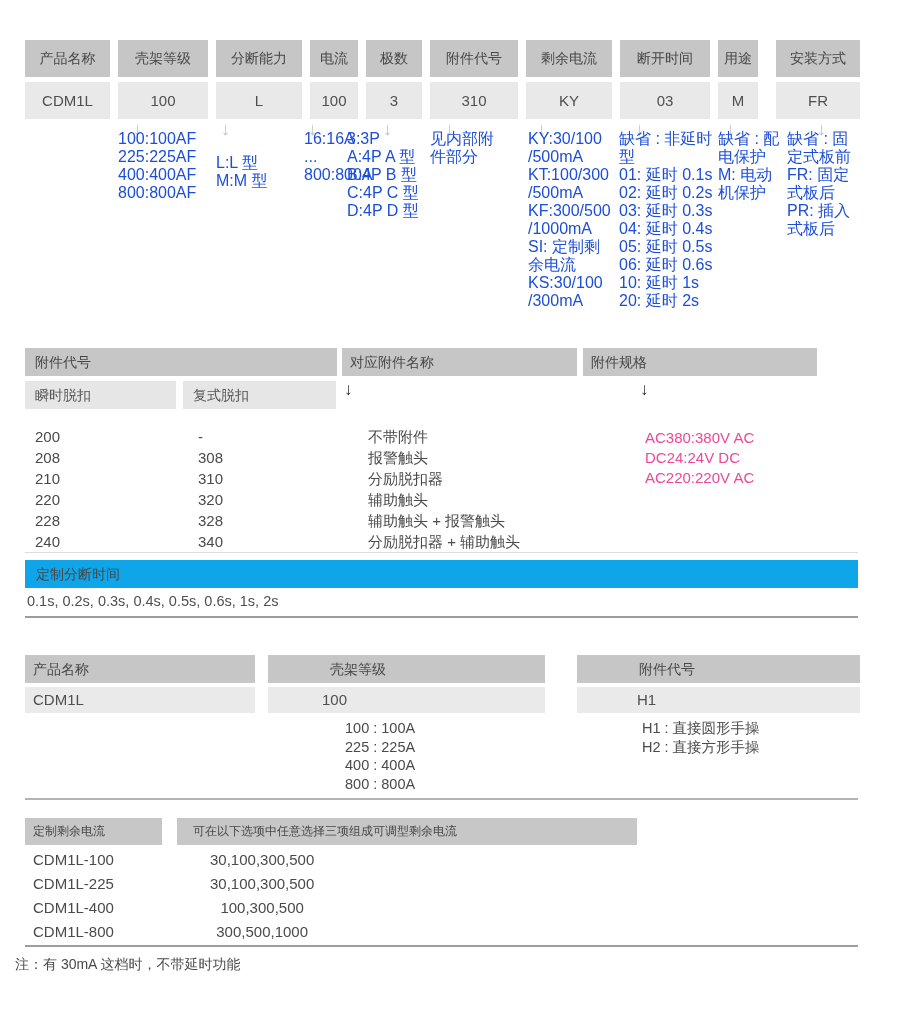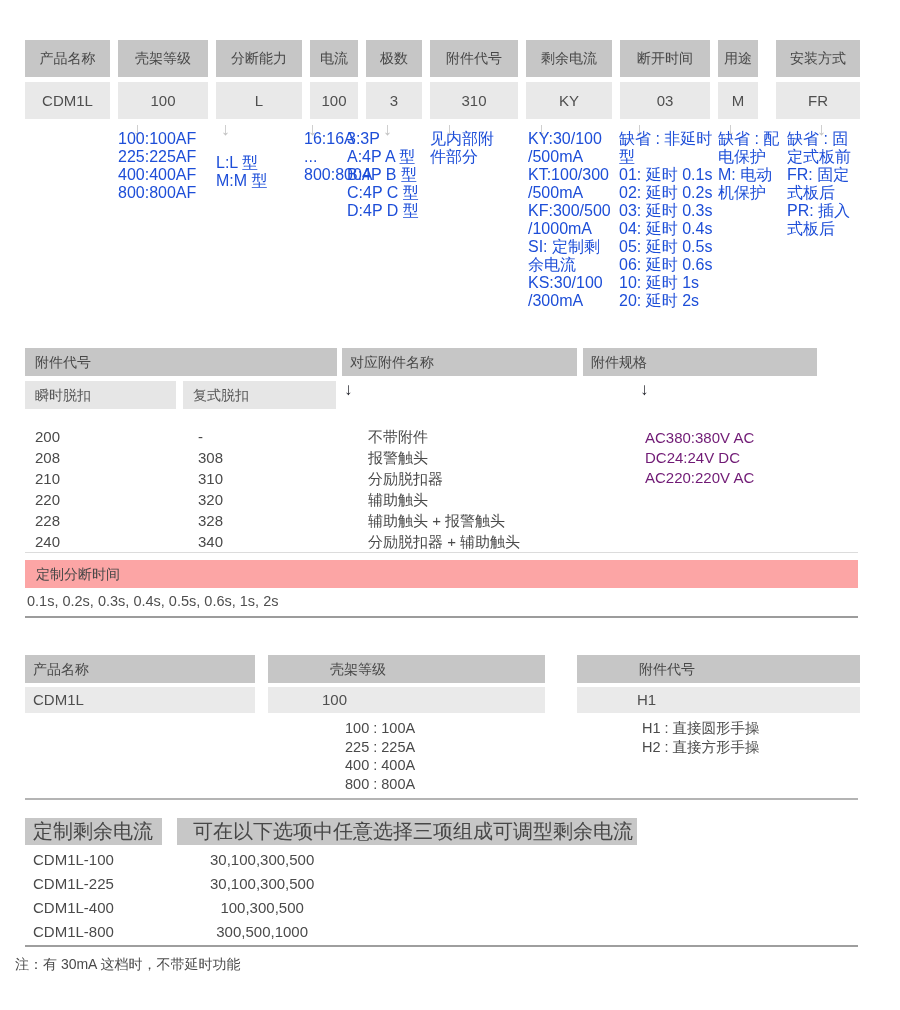--- a/index.html
+++ b/index.html
@@ -35,26 +35,26 @@
   .bar-spec{left:583px;width:234px;padding-left:8px;}
   .sub{position:absolute;top:381px;height:28px;line-height:28px;background:#e6e6e6;
        color:#555555;font-size:14px;box-sizing:border-box;padding-left:10px;}
   .sub1{left:25px;width:151px;} .sub2{left:183px;width:153px;}
   .darrow{position:absolute;top:380px;font-size:17px;font-weight:bold;color:#22232b;}
   .d1{left:344px;} .d2{left:640px;}
   .acc-col{position:absolute;top:426px;font-size:15px;color:#4a4a4a;}
   .acc-col > div{height:21px;line-height:21px;}
   .acc-instant{left:35px;} .acc-compound{left:198px;} .acc-name{left:368px;}
   .specs{position:absolute;left:645px;top:428px;font-size:15px;line-height:20px;
-         white-space:pre-line;color:#701a75;}
+         white-space:pre-line;color:#ec4899;}
   .divider1{position:absolute;left:25px;top:552px;width:833px;height:1px;background:#dcdcdc;}
 
   
   .cbt-bar{position:absolute;left:25px;top:560px;width:833px;height:28px;line-height:28px;
-           background:#fca5a5;color:#474747;font-size:14px;box-sizing:border-box;padding-left:11px;}
+           background:#0ea5e9;color:#474747;font-size:14px;box-sizing:border-box;padding-left:11px;}
   .cbt-values{position:absolute;left:27px;top:593px;font-size:14.5px;color:#4f4f4f;}
   .divider2{position:absolute;left:25px;top:616px;width:833px;height:2px;background:#9c9c9c;}
 
   
   .hs-bar{position:absolute;top:655px;height:28px;line-height:28px;background:#c6c6c6;
           color:#474747;font-size:14px;box-sizing:border-box;}
   .hs-bar1{left:25px;width:230px;padding-left:8px;}
   .hs-bar2{left:268px;width:277px;padding-left:62px;}
   .hs-bar3{left:577px;width:283px;padding-left:62px;}
   .hs-val{position:absolute;top:687px;height:26px;line-height:26px;background:#eaeaea;
@@ -62,21 +62,21 @@
   .hs-val1{left:25px;width:230px;padding-left:8px;}
   .hs-val2{left:268px;width:277px;padding-left:54px;}
   .hs-val3{left:577px;width:283px;padding-left:60px;}
   .hs-opt{position:absolute;top:719px;font-size:14.5px;line-height:18.5px;
           white-space:pre-line;color:#4a4a4a;margin-left:35px;}
   .hs-opt-frame{left:310px;} .hs-opt-acc{left:607px;}
   .divider3{position:absolute;left:25px;top:798px;width:833px;height:2px;background:#b4b4b4;}
 
   
   .cr-bar{position:absolute;top:818px;height:27px;line-height:27px;background:#c7c7c7;
-          color:#474747;font-size:20px;box-sizing:border-box;}
+          color:#474747;font-size:12px;box-sizing:border-box;}
   .cr-bar1{left:25px;width:137px;padding-left:8px;}
   .cr-bar2{left:177px;width:460px;padding-left:16px;}
   .cr-col{position:absolute;top:848px;font-size:15px;color:#4a4a4a;}
   .cr-col > div{height:24px;line-height:24px;text-align:center;}
   .cr-models{left:33px;} .cr-options{left:210px;}
   .divider4{position:absolute;left:25px;top:945px;width:833px;height:2px;background:#9e9e9e;}
   .footnote{position:absolute;left:15px;top:956px;font-size:14px;color:#4a4a4a;}
 </style>
 </head>
 <body>

